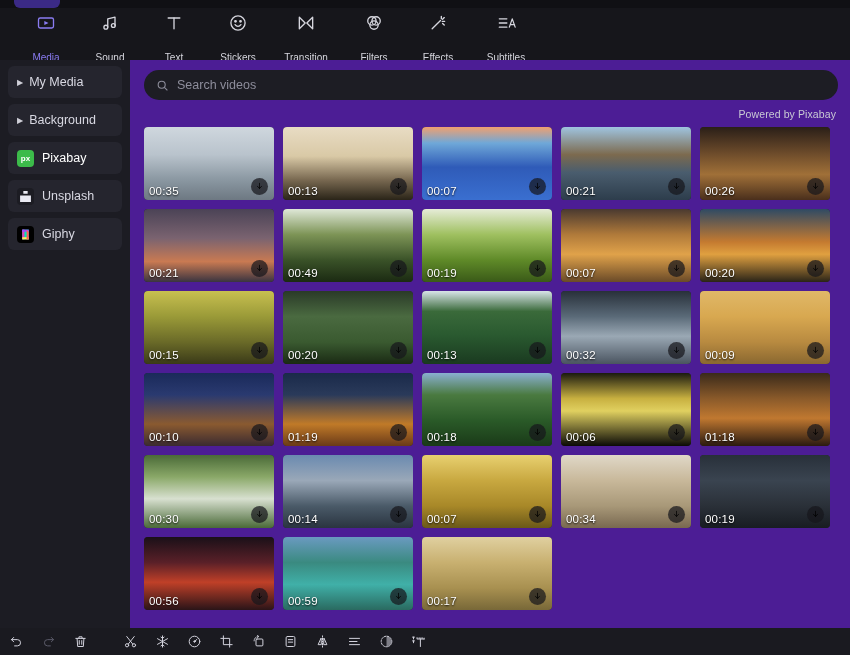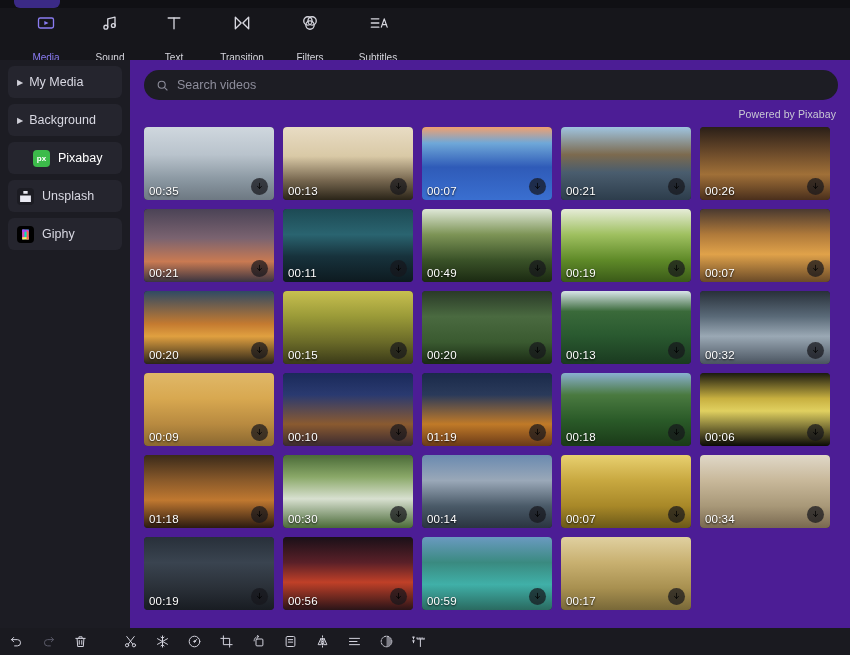--- a/index.html
+++ b/index.html
@@ -30,21 +30,21 @@
   
   .sidebar { position: absolute; left: 0; top: 60px; width: 130px; height: 568px;
     background: #1c1c23; padding: 6px 8px 0 8px; }
   .side-item { height: 32px; margin-bottom: 6px; border-radius: 6px;
     background: #25252e; display: flex; align-items: center; padding-left: 9px; cursor: pointer; }
   .side-item .caret { color: #cfcfd8; font-size: 8px; margin-right: 6px; }
   .side-item .slabel { font-size: 12.5px; color: #d8d8e2; }
   .side-item.active .slabel { color: #ffffff; }
   .sico { width: 17px; height: 17px; border-radius: 4px; margin-right: 8px;
     display: flex; align-items: center; justify-content: center; flex: 0 0 auto; }
-  .sico-px { background: #3cbb4a; color: #fff; font-size: 8px; font-weight: bold; margin-left: 16px; }
+  .sico-px { background: #3cbb4a; color: #fff; font-size: 8px; font-weight: bold; }
   .sico-un { background: #1c1c23; color: #e9e9f2; }
   .sico-gf { background: #000; }
 
   
   .main { position: absolute; left: 130px; top: 60px; width: 720px; height: 568px;
     background: #4c1d95; }
   .searchwrap { padding: 10px 12px 0 14px; }
   .search { height: 30px; background: #1d1d24; border-radius: 15px;
     display: flex; align-items: center; padding: 0 12px; }
   .search .sicon { color: #8d8d9b; margin-right: 8px; display: flex; }
@@ -105,38 +105,58 @@
       </div>
       <div class="tool">
         <span class="ic">
           <svg width="20" height="20" viewBox="0 0 24 24" fill="none" stroke="currentColor" stroke-width="1.6" stroke-linecap="round" stroke-linejoin="round">
             <line x1="5" y1="6" x2="19" y2="6"></line>
             <line x1="12" y1="6" x2="12" y2="19"></line>
           </svg>
         </span>
         <span class="lb">Text</span>
       </div>
+      <div class="tool">
+        <span class="ic">
+          <svg width="20" height="20" viewBox="0 0 24 24" fill="none" stroke="currentColor" stroke-width="1.6" stroke-linecap="round" stroke-linejoin="round">
+            <circle cx="12" cy="12" r="8.5"></circle>
+            <circle cx="9" cy="10" r=".9" fill="currentColor"></circle>
+            <circle cx="15" cy="10" r=".9" fill="currentColor"></circle>
+            <path d="M8.5 14c1 1.4 2.1 2 3.5 2s2.5-.6 3.5-2"></path>
+          </svg>
+        </span>
+        <span class="lb">Stickers</span>
+      </div>
       <div class="tool w-wide">
         <span class="ic">
           <svg width="20" height="20" viewBox="0 0 24 24" fill="none" stroke="currentColor" stroke-width="1.6" stroke-linecap="round" stroke-linejoin="round">
             <path d="M4 5l7 7-7 7z"></path>
             <path d="M20 5l-7 7 7 7z"></path>
           </svg>
         </span>
         <span class="lb">Transition</span>
       </div>
       <div class="tool">
         <span class="ic">
           <svg width="20" height="20" viewBox="0 0 24 24" fill="none" stroke="currentColor" stroke-width="1.6" stroke-linecap="round" stroke-linejoin="round">
             <circle cx="9.5" cy="9.5" r="5"></circle>
             <circle cx="14.5" cy="9.5" r="5"></circle>
             <circle cx="12" cy="14.5" r="5"></circle>
           </svg>
         </span>
         <span class="lb">Filters</span>
+      </div>
+      <div class="tool">
+        <span class="ic">
+          <svg width="20" height="20" viewBox="0 0 24 24" fill="none" stroke="currentColor" stroke-width="1.6" stroke-linecap="round" stroke-linejoin="round">
+            <line x1="5" y1="19" x2="15" y2="9"></line>
+            <path d="M16 4v3M19.5 5.5l-2 2M20 10h-3M17.5 12.5l2 2"></path>
+          </svg>
+        </span>
+        <span class="lb">Effects</span>
       </div>
       <div class="tool w-wide">
         <span class="ic">
           <svg width="20" height="20" viewBox="0 0 24 24" fill="none" stroke="currentColor" stroke-width="1.6" stroke-linecap="round" stroke-linejoin="round">
             <path d="M4 7h9M4 12h9M4 17h9"></path>
             <path d="M16 17l3.5-10L23 17M17.2 14h5" stroke-width="1.5"></path>
           </svg>
         </span>
         <span class="lb">Subtitles</span>
       </div>
@@ -245,30 +265,20 @@
           <div class="thumb" style="background:linear-gradient(180deg,#4b4356 0%,#7a6370 40%,#c97a52 72%,#3a3440 100%)"></div>
           <span class="dur">00:21</span>
           <span class="dl">
             <svg width="11" height="11" viewBox="0 0 24 24" fill="none" stroke="currentColor" stroke-width="1.6" stroke-linecap="round" stroke-linejoin="round">
               <line x1="12" y1="5" x2="12" y2="16"></line>
               <path d="M7.5 11.5L12 16.5l4.5-5"></path>
             </svg>
           </span>
         </div>
         <div class="card">
-          <div class="thumb" style="background:linear-gradient(180deg,#1d4a54 0%,#2a6470 35%,#17323c 65%,#0d1a20 100%)"></div>
-          <span class="dur">00:11</span>
-          <span class="dl">
-            <svg width="11" height="11" viewBox="0 0 24 24" fill="none" stroke="currentColor" stroke-width="1.6" stroke-linecap="round" stroke-linejoin="round">
-              <line x1="12" y1="5" x2="12" y2="16"></line>
-              <path d="M7.5 11.5L12 16.5l4.5-5"></path>
-            </svg>
-          </span>
-        </div>
-        <div class="card">
           <div class="thumb" style="background:linear-gradient(180deg,#dfe8d8 0%,#7d9456 35%,#3a5228 70%,#1b2a12 100%)"></div>
           <span class="dur">00:49</span>
           <span class="dl">
             <svg width="11" height="11" viewBox="0 0 24 24" fill="none" stroke="currentColor" stroke-width="1.6" stroke-linecap="round" stroke-linejoin="round">
               <line x1="12" y1="5" x2="12" y2="16"></line>
               <path d="M7.5 11.5L12 16.5l4.5-5"></path>
             </svg>
           </span>
         </div>
         <div class="card">

